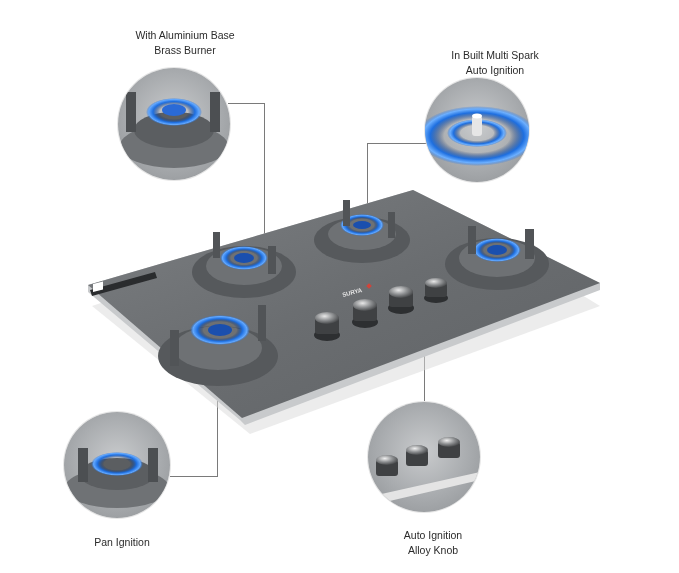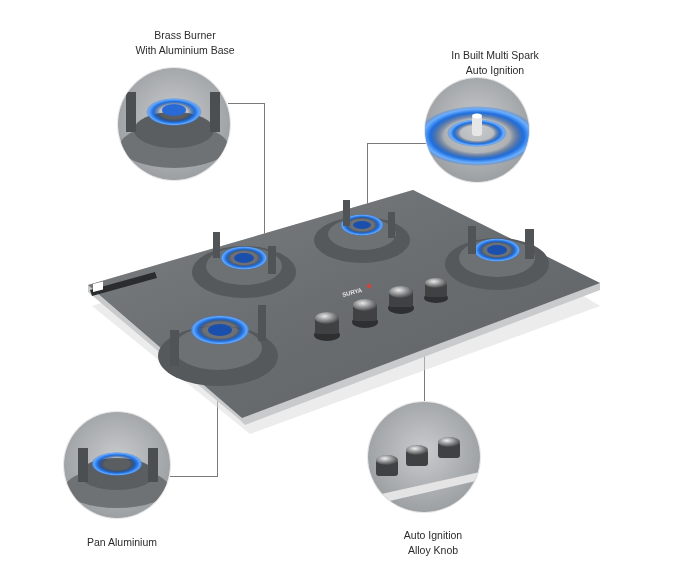--- a/index.html
+++ b/index.html
@@ -10,29 +10,29 @@
   .callout { position: absolute; border-radius: 50%; overflow: hidden;
              background: radial-gradient(circle at 50% 45%, #c9cbcd 0%, #a8abae 55%, #8d9093 100%);
              box-shadow: 0 0 0 1px #e6e6e6; }
   .line { position: absolute; background: #7a7a7a; }
   svg { display: block; }
 </style>
 </head>
 <body>
 
 <div class="label" style="left:110px; top:28px; width:150px;">
+  <span>With Aluminium Base</span>
   <span>Brass Burner</span>
-  <span>With Aluminium Base</span>
 </div>
 <div class="label" style="left:425px; top:48px; width:140px;">
   <span style="margin-bottom:0;">In Built Multi Spark</span>
   <span>Auto Ignition</span>
 </div>
 <div class="label" style="left:62px; top:535px; width:120px;">
-  <span>Pan Aluminium</span>
+  <span>Pan Ignition</span>
 </div>
 <div class="label" style="left:378px; top:528px; width:110px;">
   <span>Auto Ignition</span>
   <span>Alloy Knob</span>
 </div>
 
 <div class="line" style="left:228px; top:103px; width:37px; height:1px;"></div>
 <div class="line" style="left:264px; top:103px; width:1px; height:160px;"></div>
 <div class="line" style="left:367px; top:143px; width:62px; height:1px;"></div>
 <div class="line" style="left:367px; top:143px; width:1px; height:75px;"></div>

